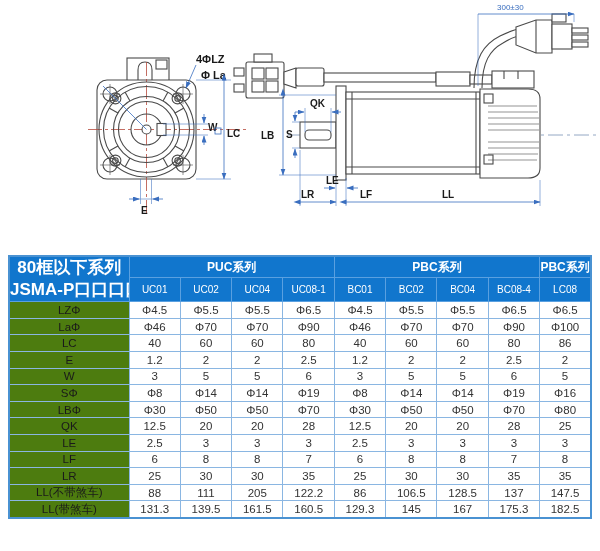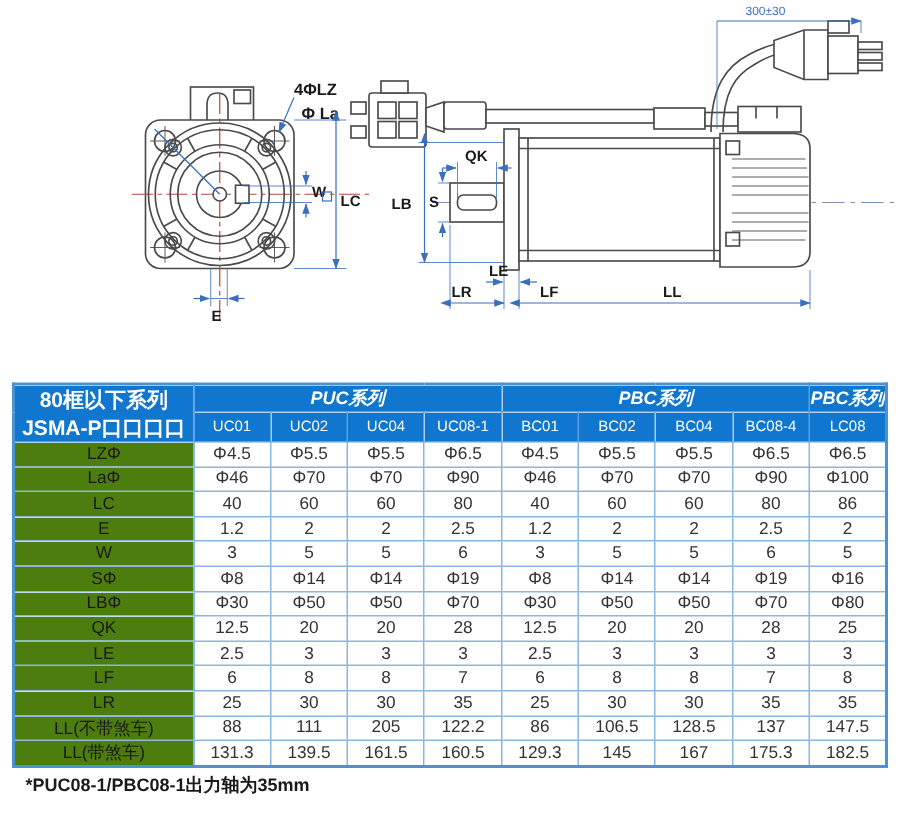--- a/index.html
+++ b/index.html
@@ -24,23 +24,23 @@
           font-family:"Liberation Sans",sans-serif;}
 
   
   table.spec{position:absolute;left:8px;top:255px;width:584px;border-collapse:collapse;
              table-layout:fixed;background:#fff;
              border:2px solid var(--outer-border,#4a92d2);}
   table.spec th,table.spec td{border:1px solid var(--grid,#8ab6e2);
              text-align:center;vertical-align:middle;padding:0;overflow:hidden;white-space:nowrap;}
   table.spec thead th{background:var(--header-bg,#1176cd);color:var(--header-text,#fff);
              border-color:#5aa0e0;}
-  th.series{height:16px;font-size:12px;font-weight:bold;font-style:italic;}
+  th.series{height:16px;font-size:12px;font-weight:bold;}
   th.model {height:19px;font-size:10px;font-weight:normal;}
-  th.corner{font-size:14px;font-weight:bold;line-height:1.3;}
+  th.corner{font-size:17px;font-weight:bold;line-height:1.3;}
   tbody th.rowlabel{font-weight:normal;font-size:11.5px;color:var(--label-text,#1a1a1a);background:#4d7c0f;}
   tbody td{height:15.6px;font-size:11.5px;color:var(--value-text,#333);}
 
   .footnotes{position:absolute;left:17px;top:515px;font-size:12px;font-weight:600;
              color:#1a1a1a;line-height:1.35;}
 </style>
 </head>
 <body>
 
 <div class="page">
@@ -424,16 +424,15 @@
           <td>129.3</td>
           <td>145</td>
           <td>167</td>
           <td>175.3</td>
           <td>182.5</td>
         </tr>
       </tbody>
   </table>
 
   <div class="footnotes" id="footnotes">
-      <div>*PUC08-1/PBC08-1出力轴为35mm</div>
     </div>
 
 </div>
 
 </body></html>

